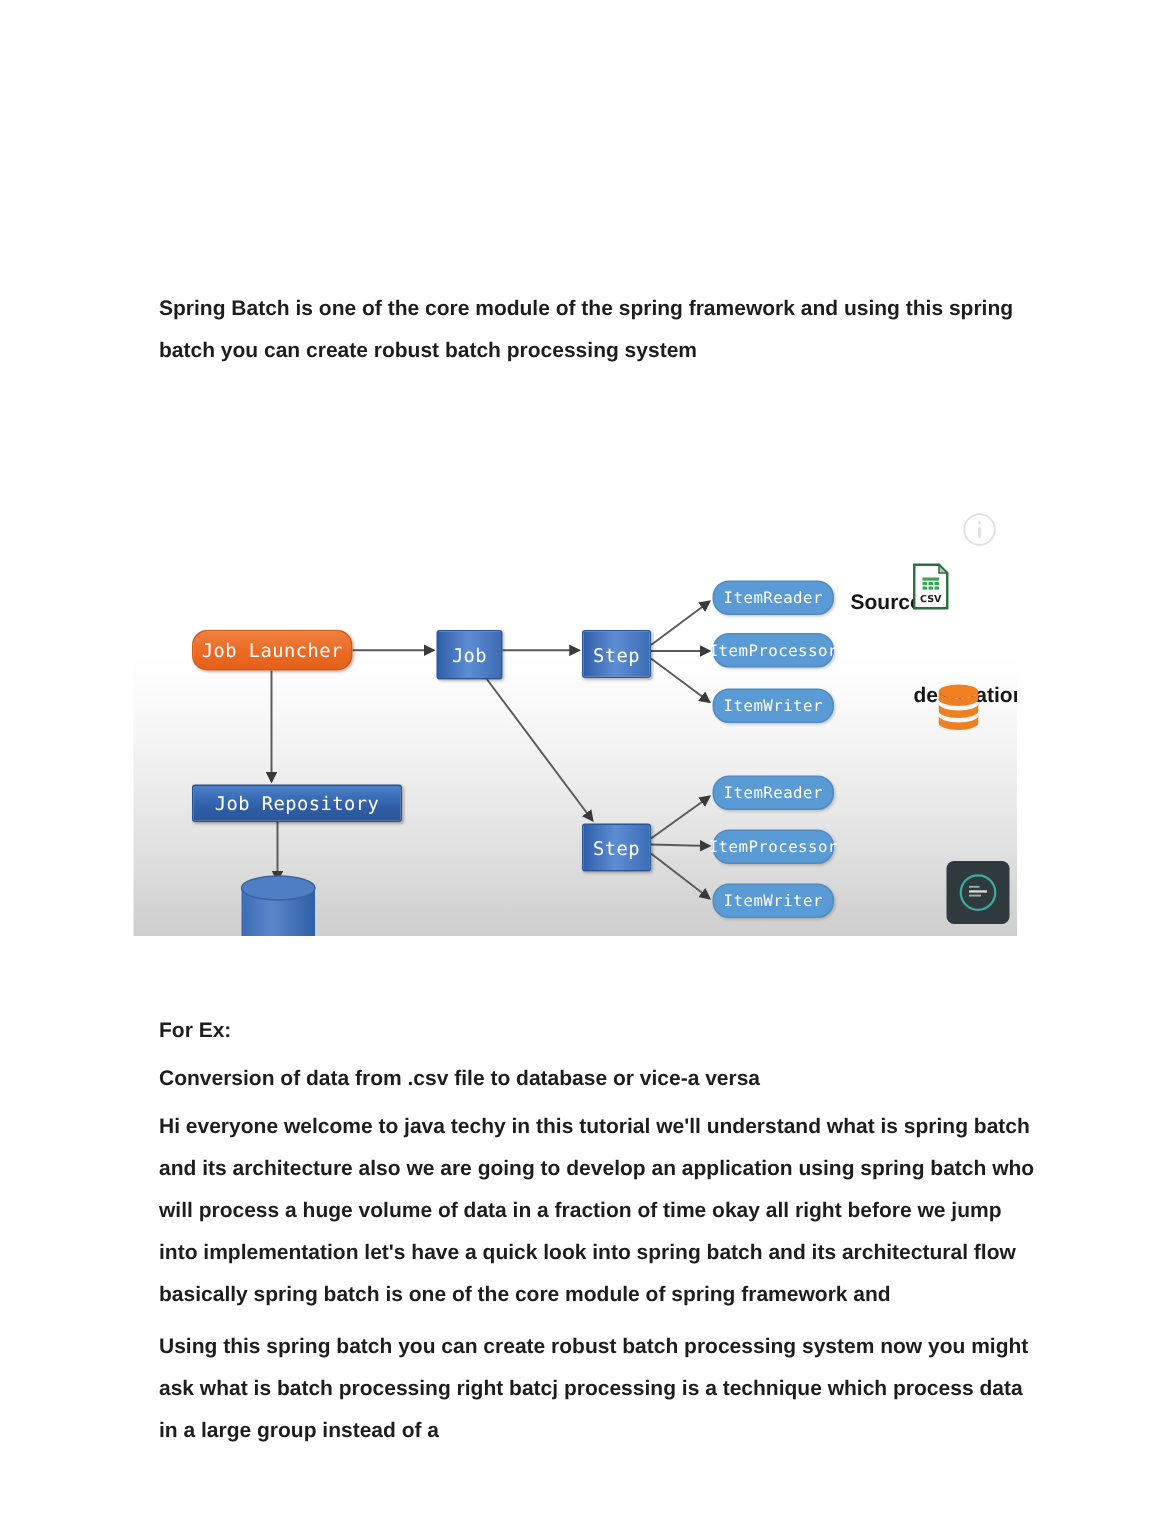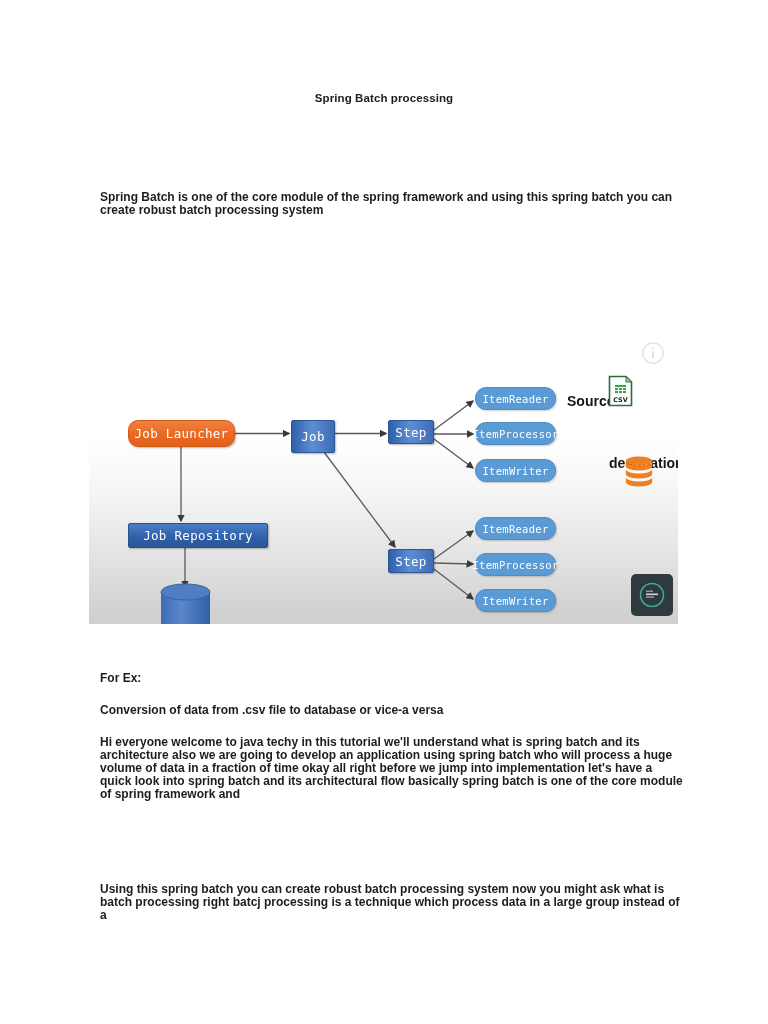--- a/index.html
+++ b/index.html
@@ -23,26 +23,26 @@
     left: 0; right: 0;
     top: 92px;
     text-align: center;
     font-size: 11.5px;
     font-weight: bold;
     color: #1d1d1d;
     letter-spacing: .1px;
   }
   .para {
     position: absolute;
-    left: 100px;
+    left: 106px;
     width: 586px;
-    font-size: 12px;
+    font-size: 14px;
     font-weight: bold;
     color: #1d1d1d;
-    line-height: 13px;
+    line-height: 28px;
     text-align: left;
   }
   .p-intro   { top: 191px; }
   .p-batch   { top: 277px; }
   .p-forex   { top: 672px; }
   .p-conv    { top: 704px; }
   .p-hi      { top: 736px; }
   .p-using   { top: 883px; }
 
   
@@ -92,21 +92,21 @@
   .node-job {
     left: 202px; top: 89px;
     width: 44px; height: 33px;
     background: linear-gradient(to right, #2f5fa8 0%, #5d8ed4 48%, #3d6cb5 100%);
     border: 1px solid #2b5697;
     border-radius: 2px;
     font-size: 12.5px;
     box-shadow: 1px 1px 2px rgba(0,0,0,.28);
   }
   .node-step {
-    width: 46px; height: 24px;
+    width: 46px; height: 32px;
     background: linear-gradient(to right, #2f5fa8 0%, #5d8ed4 48%, #3d6cb5 100%);
     border: 1px solid #2b5697;
     border-radius: 2px;
     font-size: 12.5px;
     box-shadow: 1px 1px 2px rgba(0,0,0,.28);
   }
   .step-1 { left: 299px; top: 89px; }
   .step-2 { left: 299px; top: 218px; }
   .node-repo {
     left: 39px; top: 192px;
@@ -184,21 +184,20 @@
     align-items: center;
     justify-content: center;
     z-index: 4;
   }
 </style>
 </head>
 <body>
 
 <div class="page">
 
-  <div class="doc-title">Spring Batch processing</div>
 
   <div class="para p-intro">Spring Batch is one of the core module of the spring framework and using this spring batch you can create robust batch processing system</div>
 
   <div class="diagram">
     <div class="canvas">
 
       <svg class="svg-wires" viewBox="0 0 589 293">
         <defs>
           <marker id="ar" markerWidth="6" markerHeight="6" refX="5" refY="3" orient="auto">
             <path d="M0,0 L6,3 L0,6 z" fill="#3a3a3a"></path>

